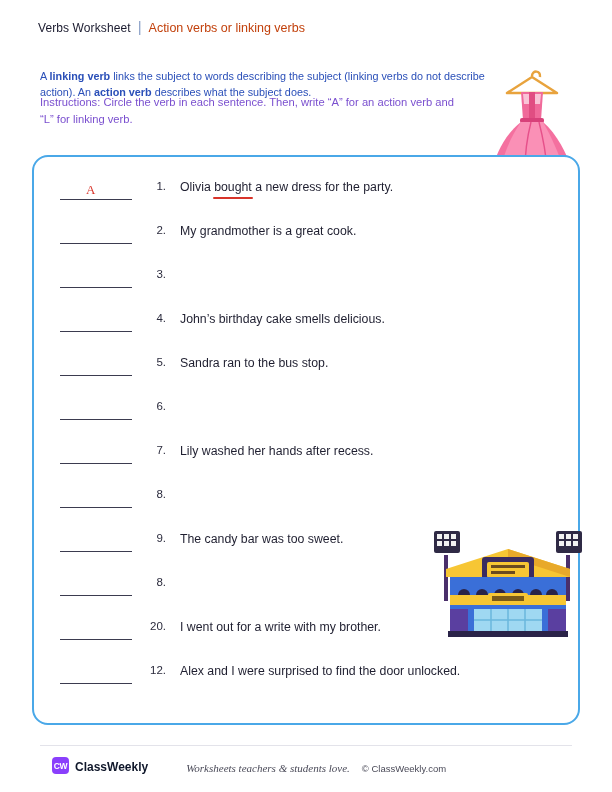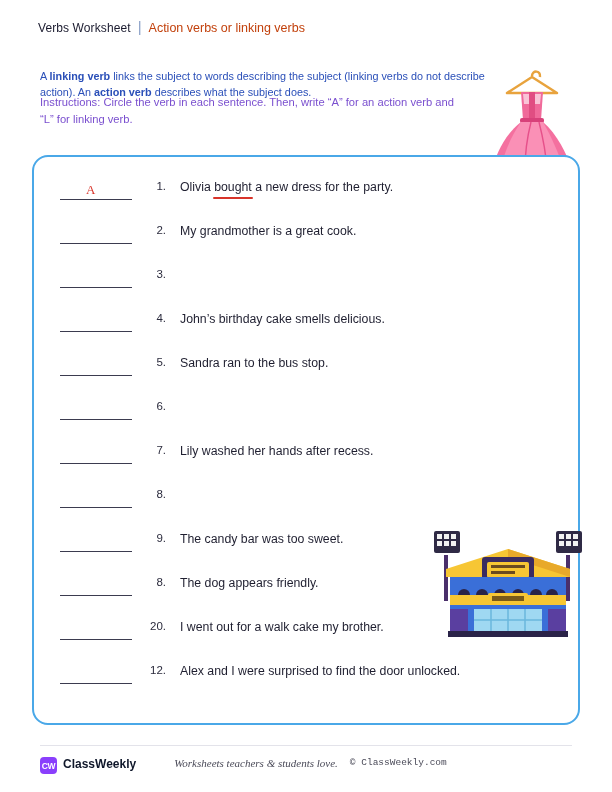--- a/index.html
+++ b/index.html
@@ -140,24 +140,24 @@
 
   
   .footer-rule {
     position: absolute;
     left: 40px; top: 745px;
     width: 532px; height: 1px;
     background: #e3e3ea;
   }
   .footer {
     position: absolute;
-    left: 40px; top: 757px;
+    left: 52px; top: 757px;
     width: 532px;
     display: flex;
-    align-items: flex-start;
+    align-items: flex-end;
   }
   .logo-mark {
     width: 17px; height: 17px;
     border-radius: 4px;
     background: #8a3ffc;
     color: #ffffff;
     font-size: 8.5px;
     font-weight: bold;
     display: flex; align-items: center; justify-content: center;
     letter-spacing: -0.3px;
@@ -170,21 +170,21 @@
   }
   .footer-tag {
     margin-left: 38px;
     font-family: "Liberation Serif", serif;
     font-style: italic;
     font-size: 11px;
     color: #4a4a58;
   }
   .footer-copy {
     margin-left: 12px;
-    font-family: Liberation Mono, monospace;
+    font-family: Liberation Sans, sans-serif;
     font-size: 9.5px;
     color: #4a4a58;
   }
 
   
   .art-dress {
     position: absolute;
     left: 487px; top: 68px;
     width: 90px; height: 110px;
   }
@@ -313,30 +313,29 @@
         <div class="num">9.</div>
         <div class="sentence">The candy bar was too sweet.</div>
       </div>
 
       <div class="row">
         <div class="answer-cell">
           <div class="answer-line"></div>
           <div class="answer-text"></div>
         </div>
         <div class="num">8.</div>
-        <div class="sentence">The dog appears friendly.</div>
       </div>
 
       <div class="row">
         <div class="answer-cell">
           <div class="answer-line"></div>
           <div class="answer-text"></div>
         </div>
         <div class="num">20.</div>
-        <div class="sentence">I went out for a walk cake my brother.</div>
+        <div class="sentence">I went out for a write with my brother.</div>
       </div>
 
       <div class="row">
         <div class="answer-cell">
           <div class="answer-line"></div>
           <div class="answer-text"></div>
         </div>
         <div class="num">12.</div>
         <div class="sentence">Alex and I were surprised to find the door unlocked.</div>
       </div>

